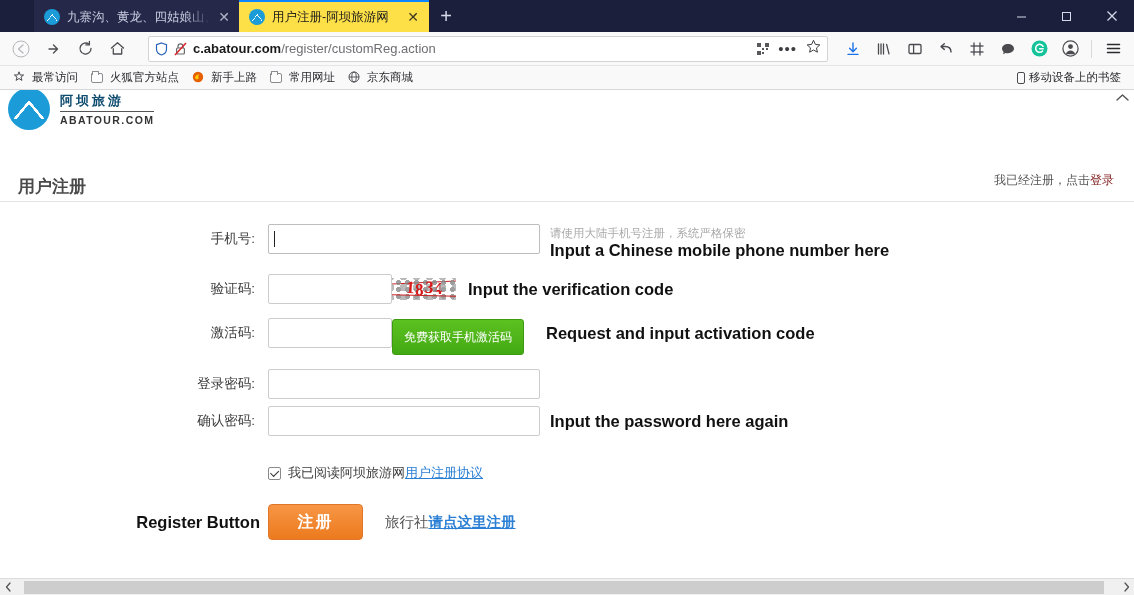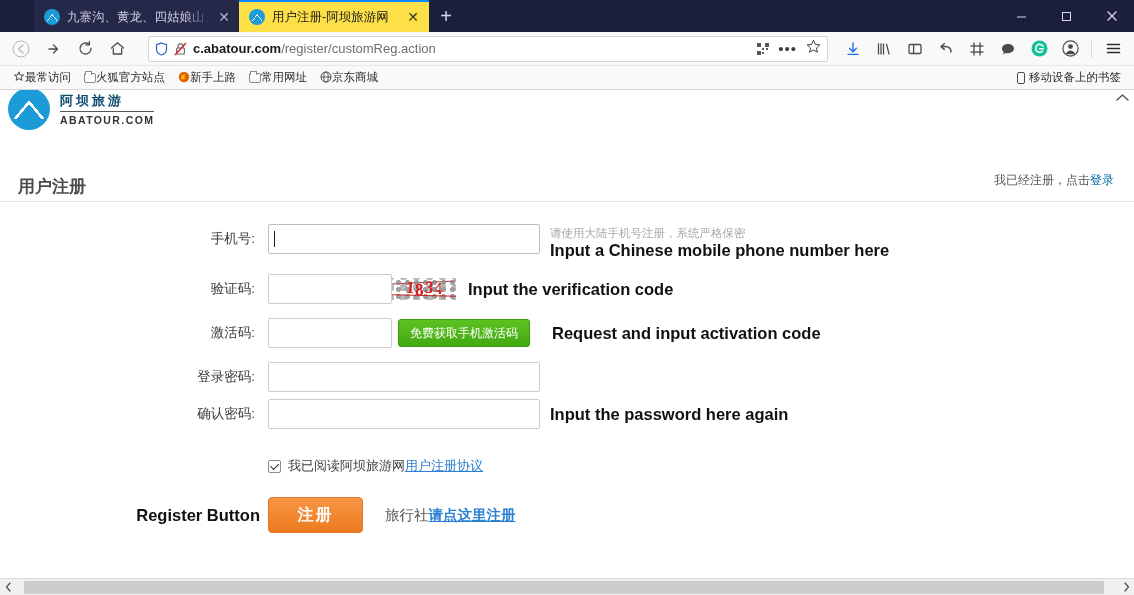--- a/index.html
+++ b/index.html
@@ -85,21 +85,21 @@
   .dots { color:#3d3d41; font-size:15px; letter-spacing:1px; line-height:10px; }
   .toolbar-icons { display:flex; align-items:center; gap:1px; }
   .tbi { width:30px; height:28px; display:flex; align-items:center; justify-content:center; color:#4a4a4f; }
   .tb-sep { width:1px; height:18px; background:#d9d9dc; margin:0 5px; }
 
   
   .bookmarks {
     height:24px; background:#f9f9fa; border-bottom:1px solid #d8d8da;
     display:flex; align-items:center; padding:0 8px; gap:3px; font-size:11.5px; color:#2b2b2e;
   }
-  .bm { display:flex; align-items:center; gap:0; padding:2px 5px; border-radius:2px; white-space:nowrap; }
+  .bm { display:flex; align-items:center; gap:7px; padding:2px 5px; border-radius:2px; white-space:nowrap; }
   .bm-folder { width:12px; height:10px; border:1px solid #8b8b90; border-radius:1px 2px 2px 2px; background:#fdfdfd; position:relative; }
   .bm-folder::before { content:""; position:absolute; left:0; top:-3px; width:5px; height:3px; background:#fdfdfd; border:1px solid #8b8b90; border-bottom:none; border-radius:1px 1px 0 0; }
   .bm-right { margin-left:auto; display:flex; align-items:center; gap:4px; white-space:nowrap; }
   .phone-ico { width:8px; height:12px; border:1.4px solid #4a4a4f; border-radius:2px; }
 
   
   .page { position:relative; height:calc(595px - 32px - 34px - 24px); background:#fff; overflow:hidden; }
   .clipped-nav {
     position:absolute; top:0; left:0; right:0; height:10px; overflow:hidden;
     display:flex; justify-content:flex-end; align-items:flex-start;
@@ -122,21 +122,21 @@
     position:absolute; right:2px; top:-4px; width:20px; height:22px;
     display:flex; align-items:center; justify-content:center; color:#555; font-size:13px;
   }
 
   .title-row {
     position:relative; height:42px; display:flex; align-items:center;
     padding:0 20px 0 18px; border-bottom:1px solid #e3e3e3; margin-top:18px;
   }
   .page-title { font-size:17px; color:#4a4a4a; font-weight:700;margin-top:11px; }
   .title-right { margin-left:auto; font-size:12px; color:#555; }
-  .title-right a { color:#0369a1; text-decoration:none;margin-top:34px; }
+  .title-right a { color:#7f1d1d; text-decoration:none;margin-top:34px; }
 
   .form { padding-top:22px; }
   .row { display:flex; align-items:flex-start; margin-bottom:14px; }
   .lbl {
     width:268px; text-align:right; padding-right:13px; font-size:13.5px; color:#3c3c3c;
     line-height:30px; flex:0 0 268px;
   }
   .inp {
     height:30px; border:1px solid #ccc; background:#fff; border-radius:2px;
     font-size:13px; padding:0 6px; outline:none; color:#222;
@@ -171,22 +171,22 @@
     background-image:
       radial-gradient(circle, #888 45%, transparent 46%),
       radial-gradient(circle, #aaa 45%, transparent 46%);
     background-size:9px 7px, 13px 11px;
     background-position:2px 1px, 5px 4px;
     opacity:.8;
   }
 
   .btn-green {
     background:linear-gradient(#5cc221,#43a913); border:1px solid #3d9b10;
-    color:#fff; font-size:12px; height:28px; padding:0 11px; border-radius:3px;
-    margin-left:6px; margin-top:1px; cursor:pointer; font-family:inherit;
+    color:#fff; font-size:12px; height:36px; padding:0 11px; border-radius:3px;
+    margin-top:1px; cursor:pointer; font-family:inherit;
   }
   .btn-orange {
     background:linear-gradient(#f79645,#ec7a1e); border:1px solid #e0762a;
     color:#fff; font-size:16px; font-weight:700; width:95px; height:36px;
     border-radius:4px; cursor:pointer; font-family:inherit; letter-spacing:2px;
   }
 
   .agree-row { display:flex; align-items:center; margin-bottom:22px; }
   .agree-left { width:268px; flex:0 0 268px; }
   .cbx {

